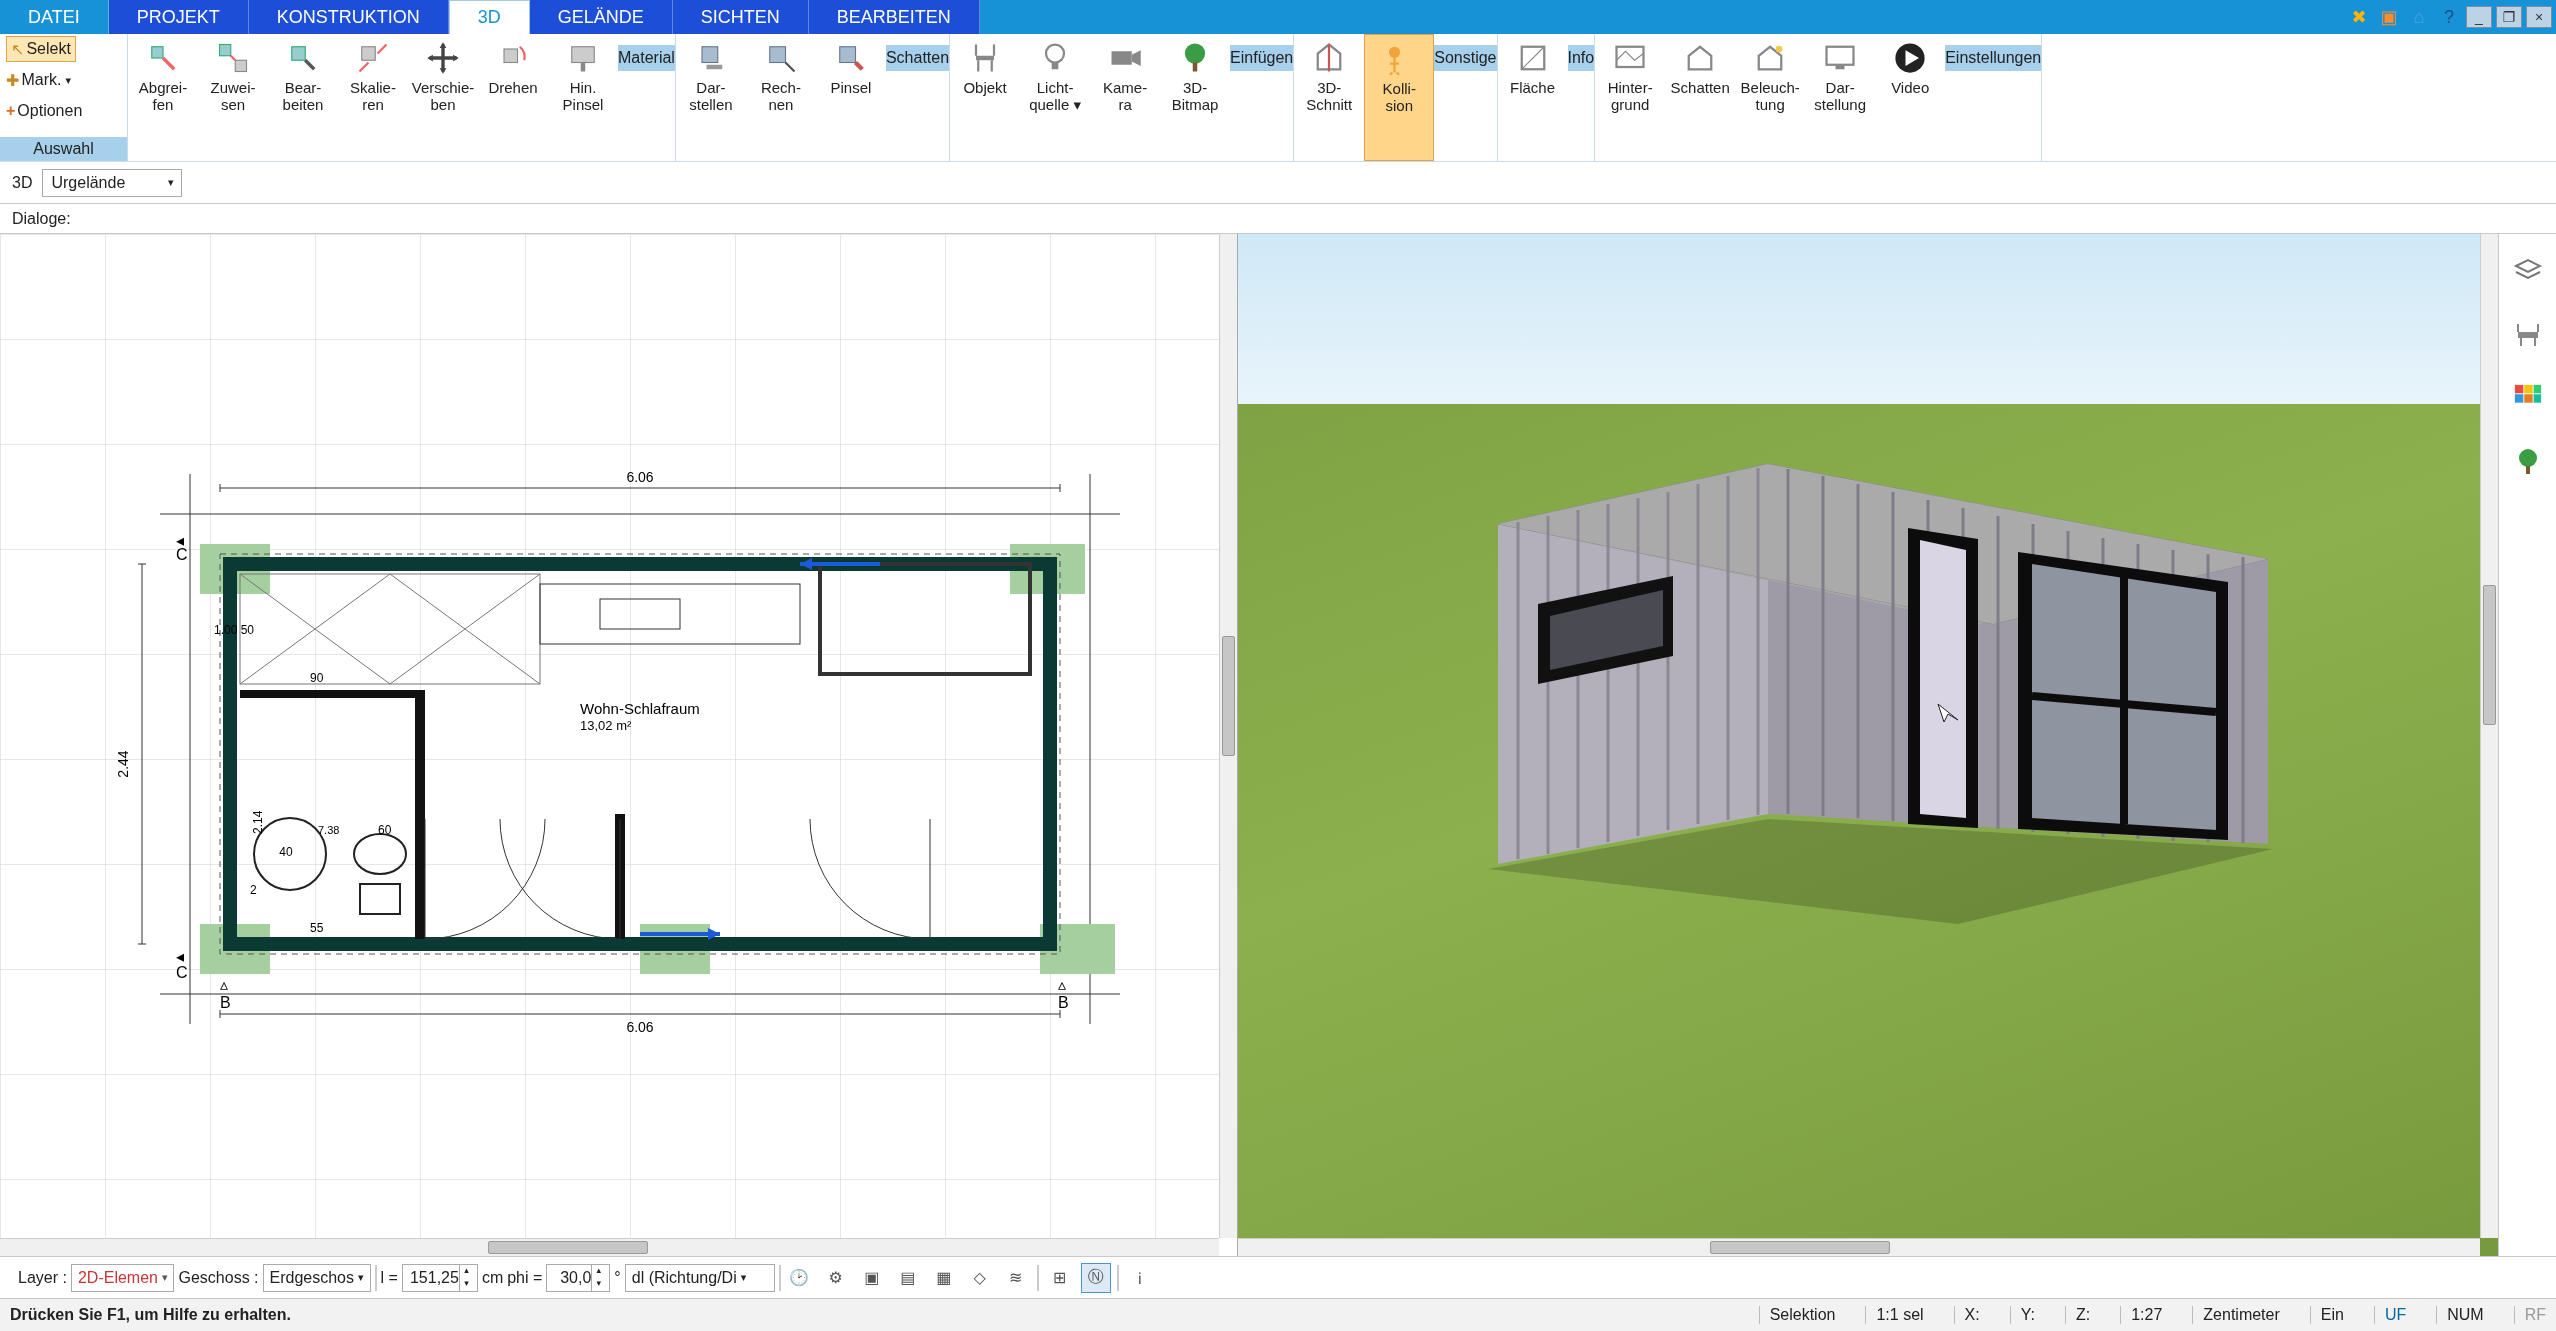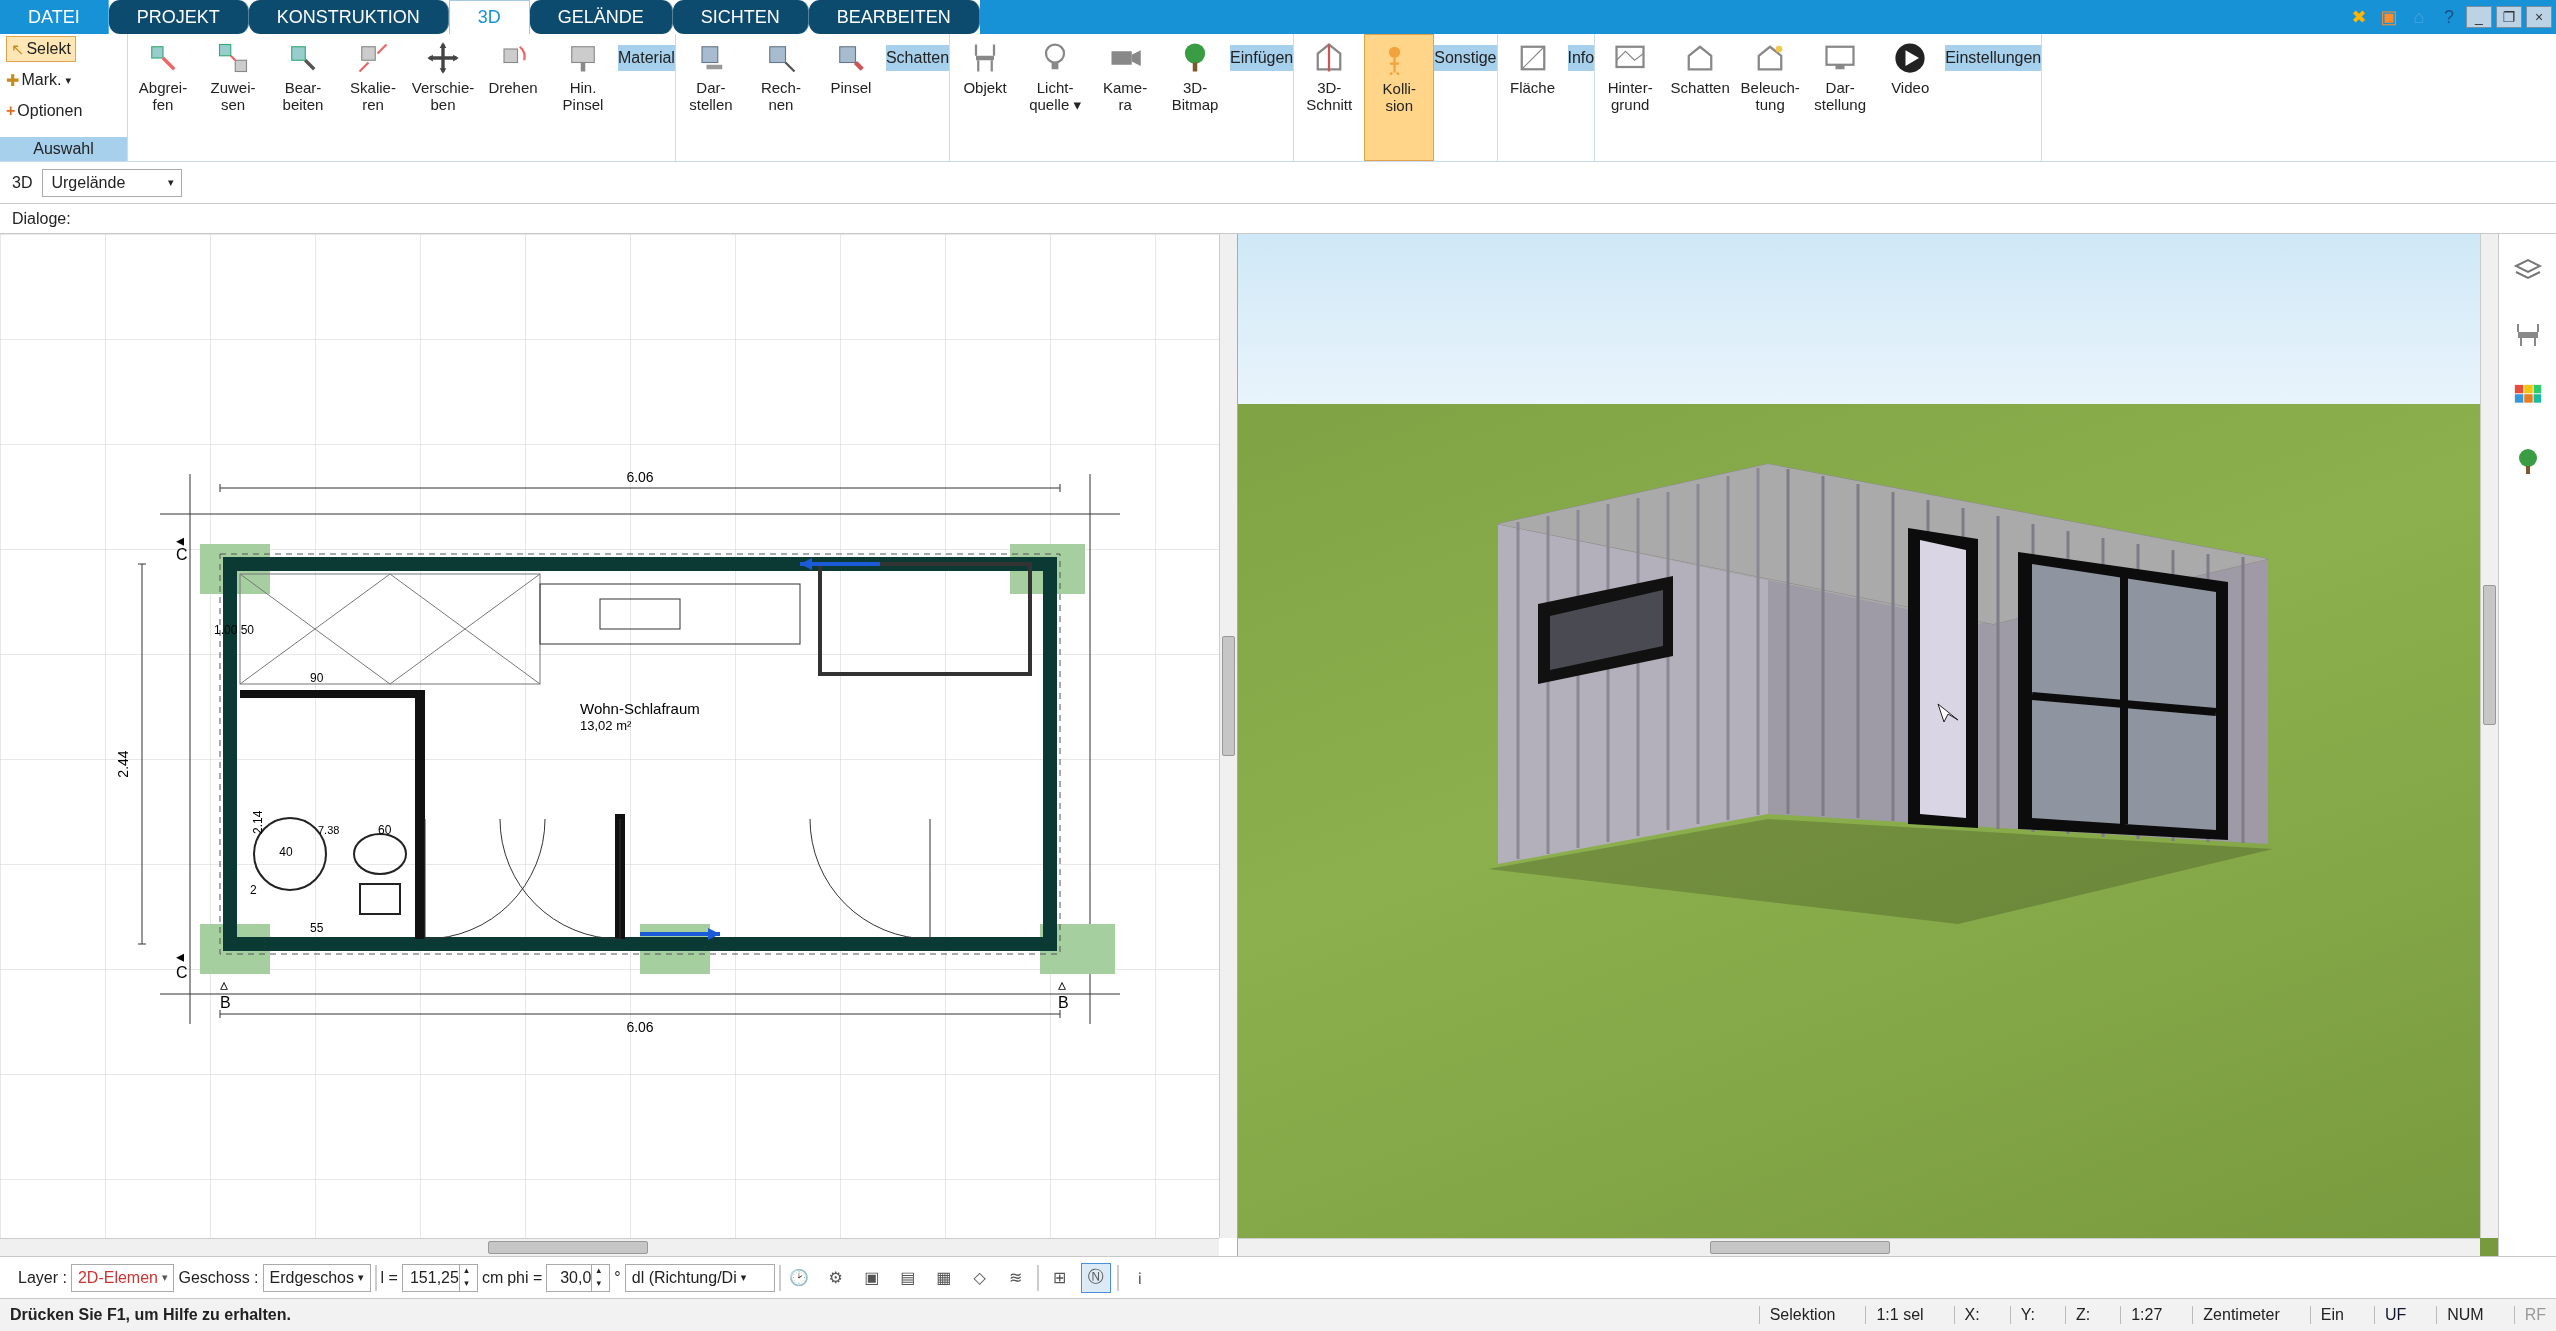--- a/index.html
+++ b/index.html
@@ -1,21 +1,21 @@
 <!DOCTYPE html>
 <html><head>
 <meta charset="utf-8">
 <style>
 * { margin: 0; padding: 0; box-sizing: border-box; font-family: "Segoe UI", Tahoma, sans-serif; }
 body { width: 2556px; height: 1331px; background: #fff; overflow: hidden; font-size: 16px; color: #222; }
 
 
 .menubar { display: flex; height: 34px; background: #fff; }
 .menu-tab { height: 100%; display: flex; align-items: center; justify-content: center; color: #fff; background: #1892d6; border-right: 1px solid rgba(255,255,255,0.3); padding: 0 28px; font-size: 18px; cursor: pointer; }
-.menu-tab.light { background: #0c4a6e; border-radius: 11px; }
+.menu-tab.light { background: #1d4ed8; }
 .menu-tab.active { background: #fff; color: #1892d6; border: 1px solid #a6c9e2; border-bottom: none; }
 .menu-spacer { flex: 1; background: #1892d6; }
 .menu-right { display: flex; align-items: center; background: #1892d6; height: 100%; padding: 0 4px; gap: 4px; }
 .menu-right .tbtn { width: 26px; height: 26px; display: flex; align-items: center; justify-content: center; font-size: 18px; color: #fff; cursor: pointer; }
 .menu-right .winbtn { width: 26px; height: 22px; background: #bcd3e6; border: 1px solid #7a8fa1; display: flex; align-items: center; justify-content: center; font-size: 14px; color: #333; cursor: pointer; }
 
 
 .ribbon { display: flex; height: 128px; background: #fff; border-bottom: 1px solid #c9dbef; }
 .ribbon-left { width: 128px; border-right: 1px solid #c9dbef; display: flex; flex-direction: column; }
 .ribbon-left .row { display: flex; align-items: center; height: 34px; padding: 0 6px; gap: 4px; }
@@ -659,16 +659,16 @@
   <div class="first">Drücken Sie F1, um Hilfe zu erhalten.</div>
   <div class="stretch"></div>
   <div class="cell">Selektion</div>
   <div class="cell">1:1 sel</div>
   <div class="cell">X:</div>
   <div class="cell">Y:</div>
   <div class="cell">Z:</div>
   <div class="cell">1:27</div>
   <div class="cell">Zentimeter</div>
   <div class="cell">Ein</div>
-  <div class="cell" style="color:#0f172a">UF</div>
+  <div class="cell" style="color:#0369a1">UF</div>
   <div class="cell">NUM</div>
   <div class="cell" style="color:#999">RF</div>
 </div>
 
 </body></html>

